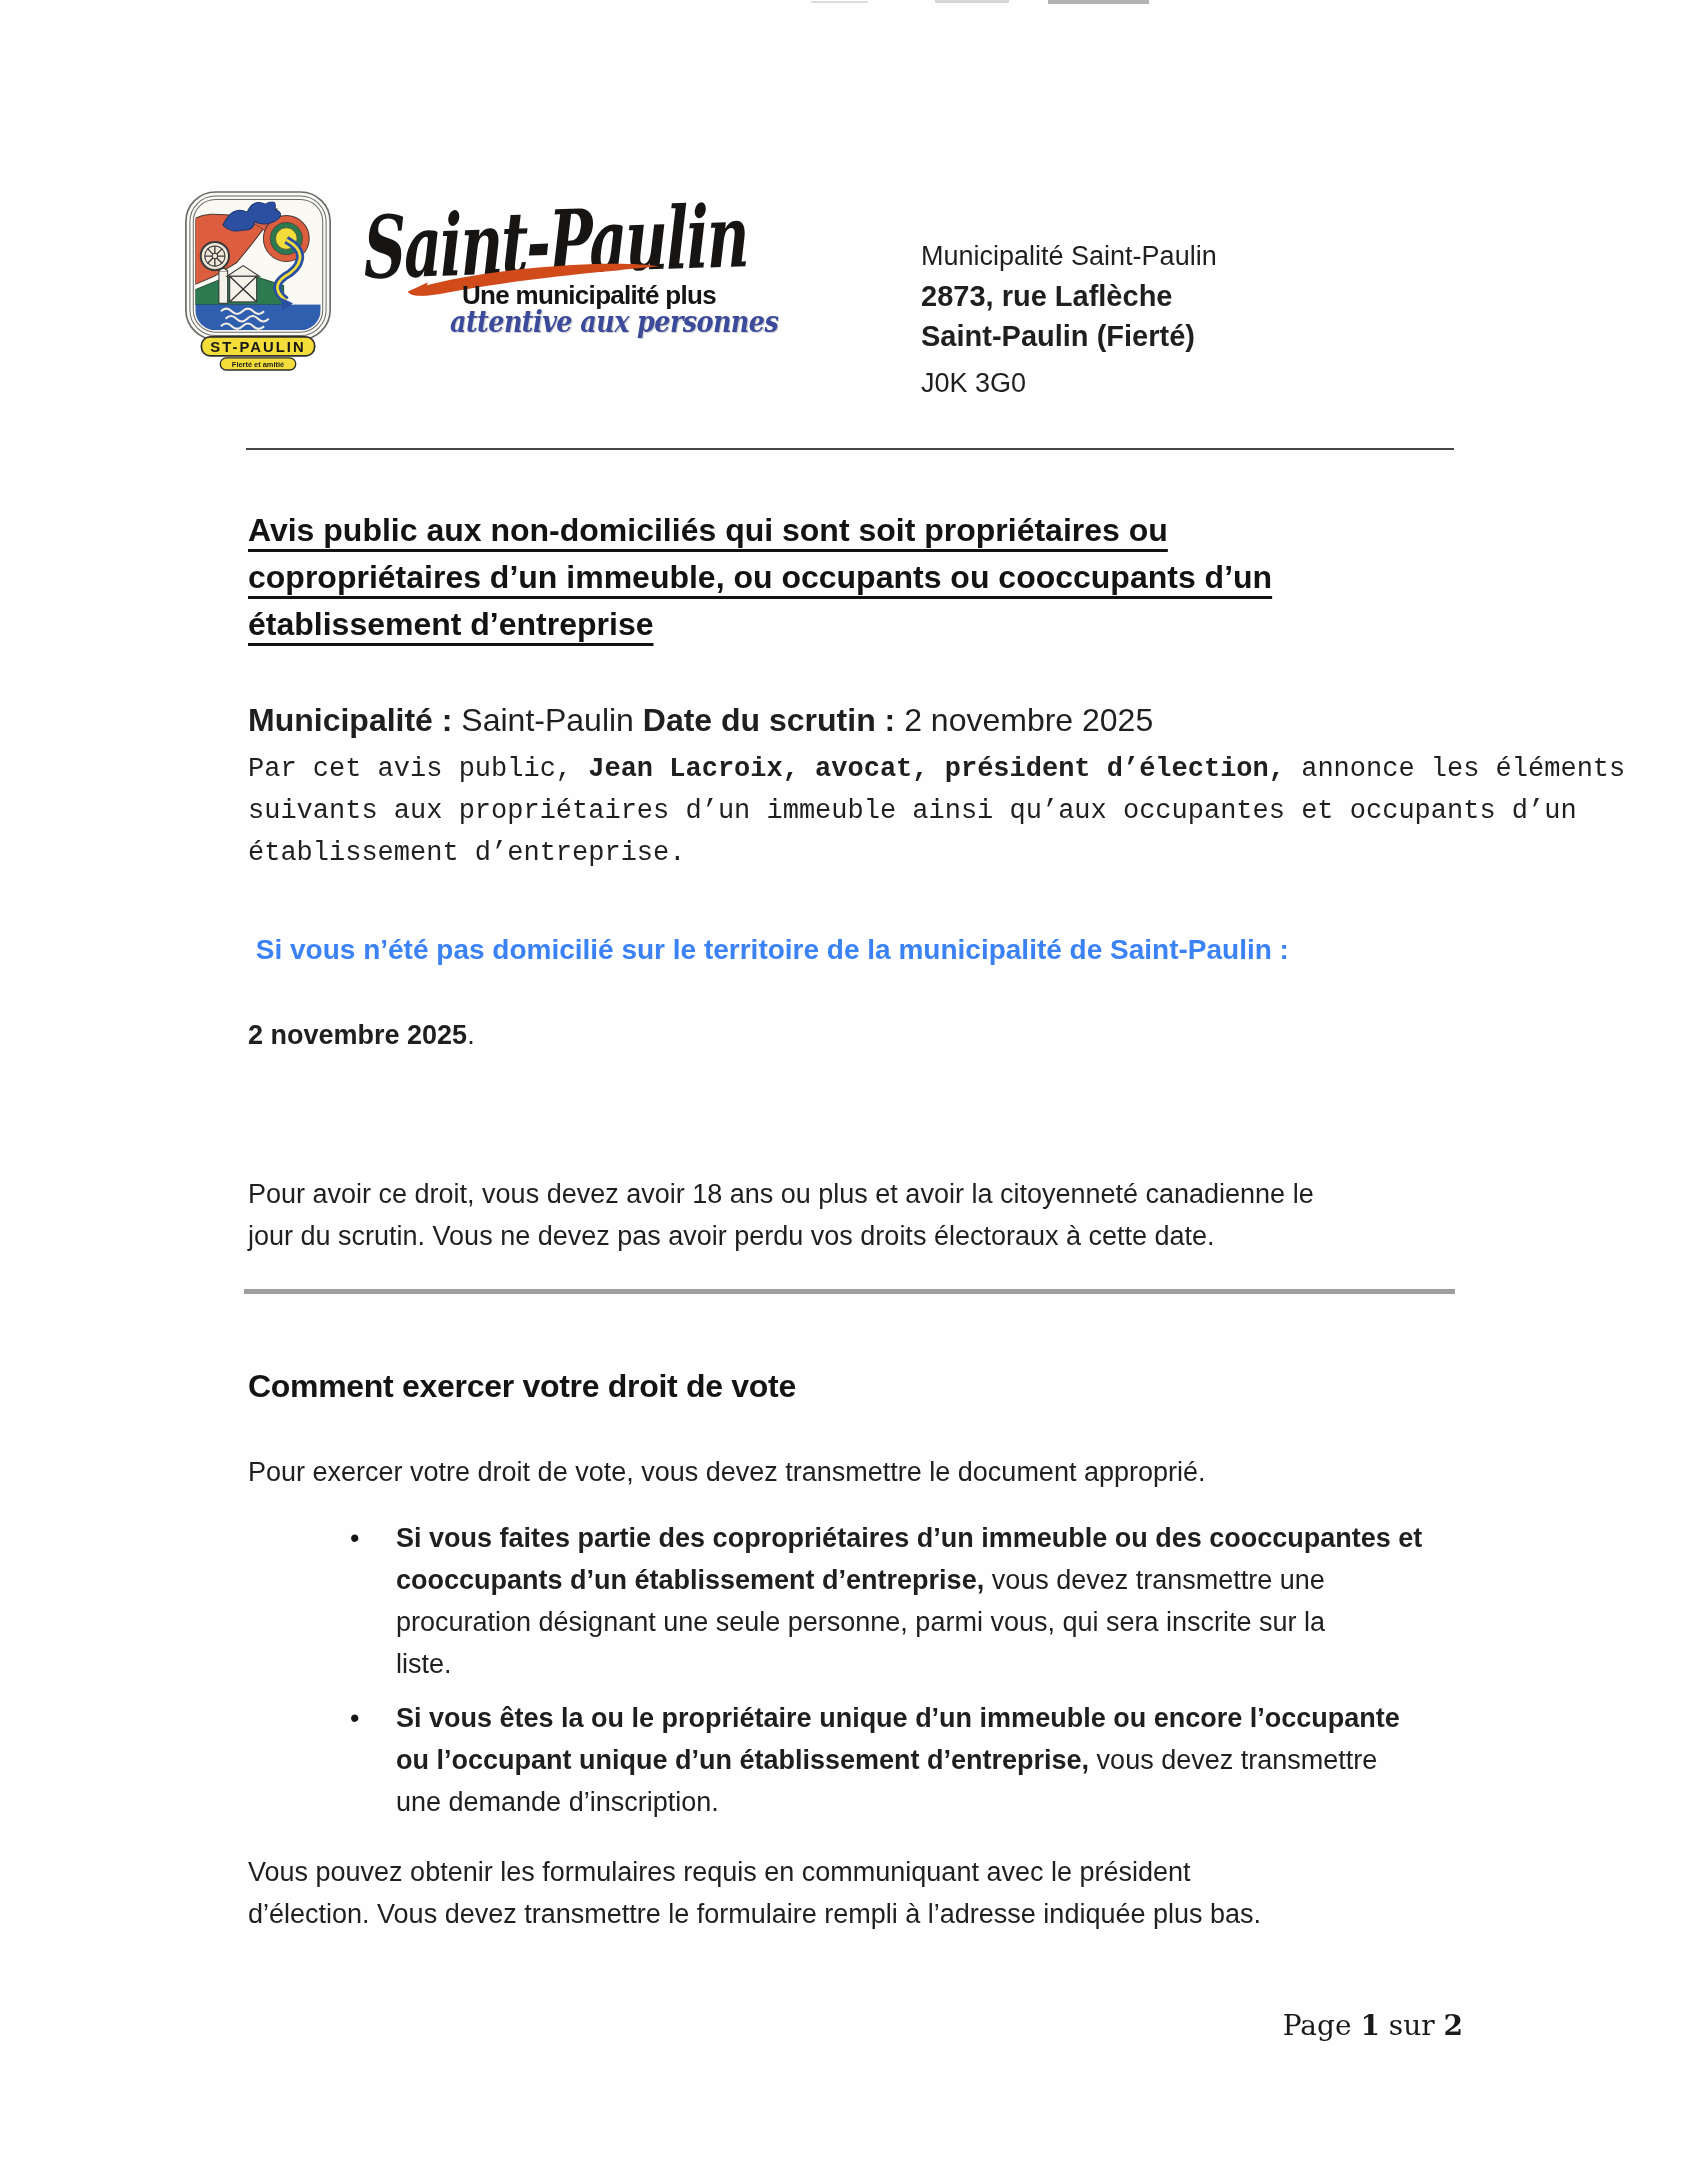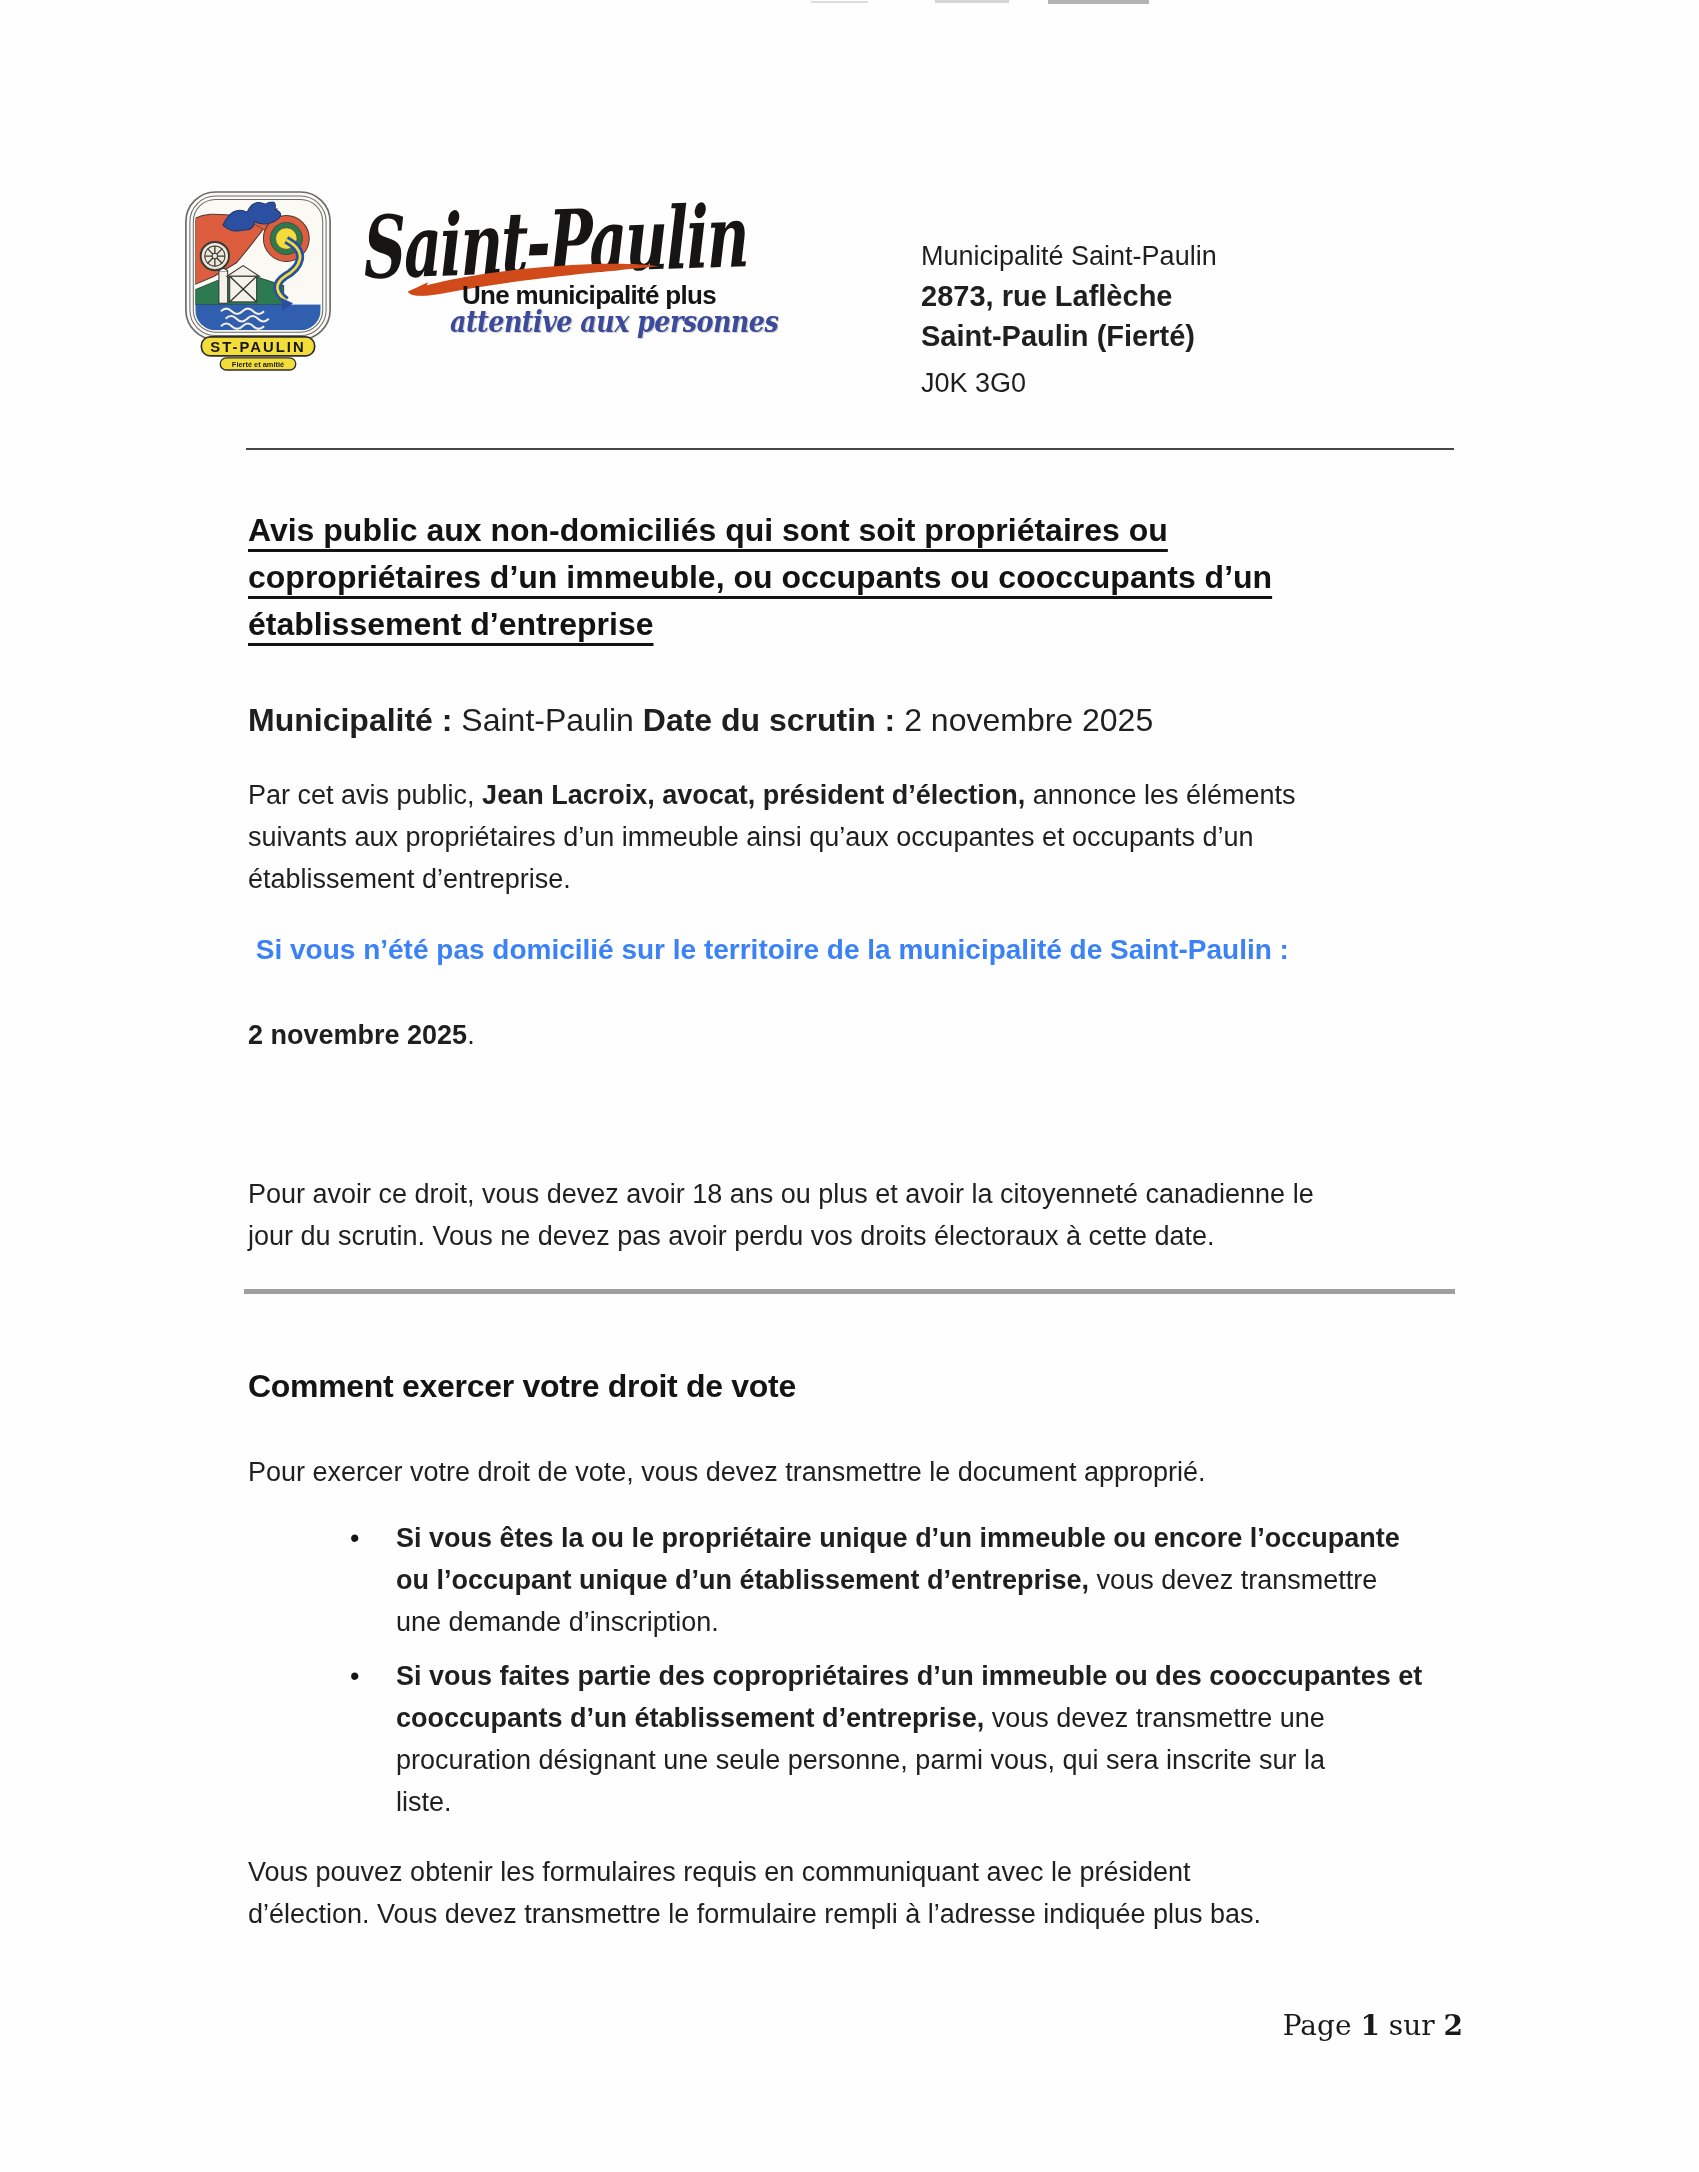--- a/index.html
+++ b/index.html
@@ -58,21 +58,21 @@
 
   .title {
     top:486px;
     font-size:32px; font-weight:bold; line-height:47px; color:#131313;
     text-decoration:underline; text-decoration-thickness:2.7px; text-underline-offset:8px;
   }
   .meta { top:670px; font-size:32px; white-space:normal; }
   .meta b { font-weight:bold; }
 
   .body-text { font-size:27px; line-height:42px; }
-  .p-intro   { top:747px; }
+  .p-intro   { top:721px;font-family:Liberation Mono, monospace; }
   .h-sec1 {
     top:907px; font-size:28px; font-weight:bold; line-height:40px; color:#3b82f6;
     text-decoration-thickness:2px; text-underline-offset:6.7px;
     white-space:pre;
   }
   .p-eligible { top:987px; }
   .p-rights   { top:1146px; }
 
   .h-sec2 { top:1341px; font-size:32px; font-weight:bold; letter-spacing:-0.3px; white-space:normal; color:#141414; }
   .p-transmit { top:1424px; }
@@ -206,27 +206,27 @@
   <p class="blk body-text p-rights">Pour avoir ce droit, vous devez avoir 18 ans ou plus et avoir la citoyenneté canadienne le
 jour du scrutin. Vous ne devez pas avoir perdu vos droits électoraux à cette date.</p>
 
   <div class="rule2"></div>
 
   <h2 class="blk h-sec2">Comment exercer votre droit de vote</h2>
 
   <p class="blk body-text p-transmit">Pour exercer votre droit de vote, vous devez transmettre le document approprié.</p>
 
   <ul class="blk bullets">
-    <li><b>Si vous êtes la ou le propriétaire unique d’un immeuble ou encore l’occupante
-ou l’occupant unique d’un établissement d’entreprise,</b><span> vous devez transmettre
-une demande d’inscription.</span></li>
     <li><b>Si vous faites partie des copropriétaires d’un immeuble ou des cooccupantes et
 cooccupants d’un établissement d’entreprise,</b><span> vous devez transmettre une
 procuration désignant une seule personne, parmi vous, qui sera inscrite sur la
 liste.</span></li>
+    <li><b>Si vous êtes la ou le propriétaire unique d’un immeuble ou encore l’occupante
+ou l’occupant unique d’un établissement d’entreprise,</b><span> vous devez transmettre
+une demande d’inscription.</span></li>
   </ul>
 
   <p class="blk body-text p-forms">Vous pouvez obtenir les formulaires requis en communiquant avec le président
 d’élection. Vous devez transmettre le formulaire rempli à l’adresse indiquée plus bas.</p>
 
   <div class="footer"><span>Page </span><b>1</b><span> sur </span><b>2</b></div>
 
 </div>
 
 

